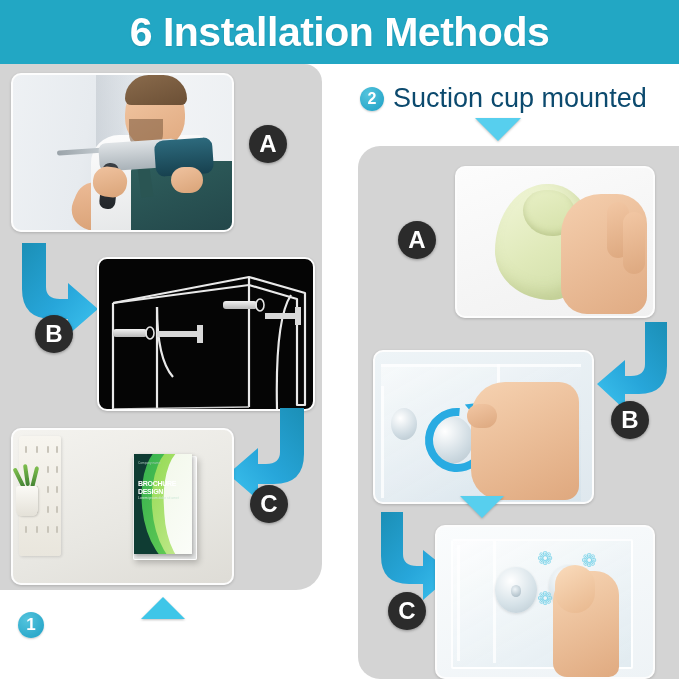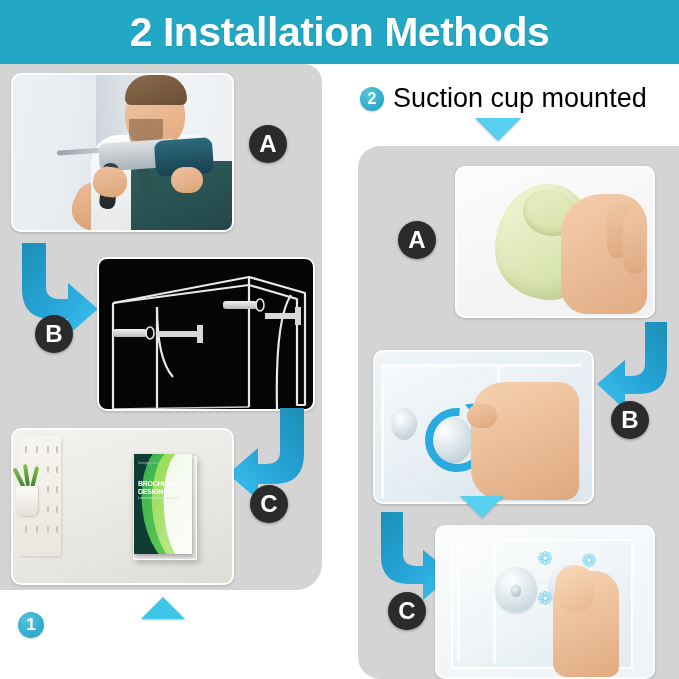--- a/index.html
+++ b/index.html
@@ -145,21 +145,21 @@
 
   
   .arrow{position:absolute;}
 
   
   .caption{position:absolute;display:flex;align-items:center;gap:9px;}
   .cap-num{width:26px;height:26px;border-radius:50%;
      background:radial-gradient(circle at 35% 30%,#54c4dd,#1d9fc4);
      color:#ffffff;font-size:17px;font-weight:bold;display:flex;align-items:center;
      justify-content:center;box-shadow:0 1px 2px rgba(0,0,0,.2);}
-  .cap-text{font-size:29px;color:#000000;white-space:nowrap;}
+  .cap-text{font-size:29px;color:#0c4a6e;white-space:nowrap;}
   #caption-screw{left:18px;top:612px;}
   #caption-suction{left:360px;top:83px;}
   #caption-suction .cap-text{font-size:27px;}
   #caption-suction .cap-num{width:24px;height:24px;font-size:16px;}
 
   .tri{position:absolute;width:0;height:0;}
   #tri-up{left:141px;top:597px;border-left:22px solid transparent;
      border-right:22px solid transparent;border-bottom:22px solid #3ec6e8;
      filter:drop-shadow(0 1px 1px rgba(0,0,0,.25));}
   #tri-down-1{left:475px;top:118px;border-left:23px solid transparent;
@@ -168,21 +168,21 @@
   #tri-down-2{left:460px;top:496px;border-left:22px solid transparent;
      border-right:22px solid transparent;border-top:22px solid #57cfee;
      filter:drop-shadow(0 1px 1px rgba(0,0,0,.2));}
 </style>
 </head>
 <body>
 
 <div id="page">
 
   <div class="header">
-    <div class="header-title">2 Installation Methods</div>
+    <div class="header-title">6 Installation Methods</div>
   </div>
 
   <div class="panel" id="left-panel"></div>
 
   <div class="photo" id="photo-drill">
     <div class="wall-shadow"></div>
     <div class="arm-l"></div>
     <div class="man-shirt"></div>
     <div class="man-overall"></div>
     <div class="overall-strap"></div>

